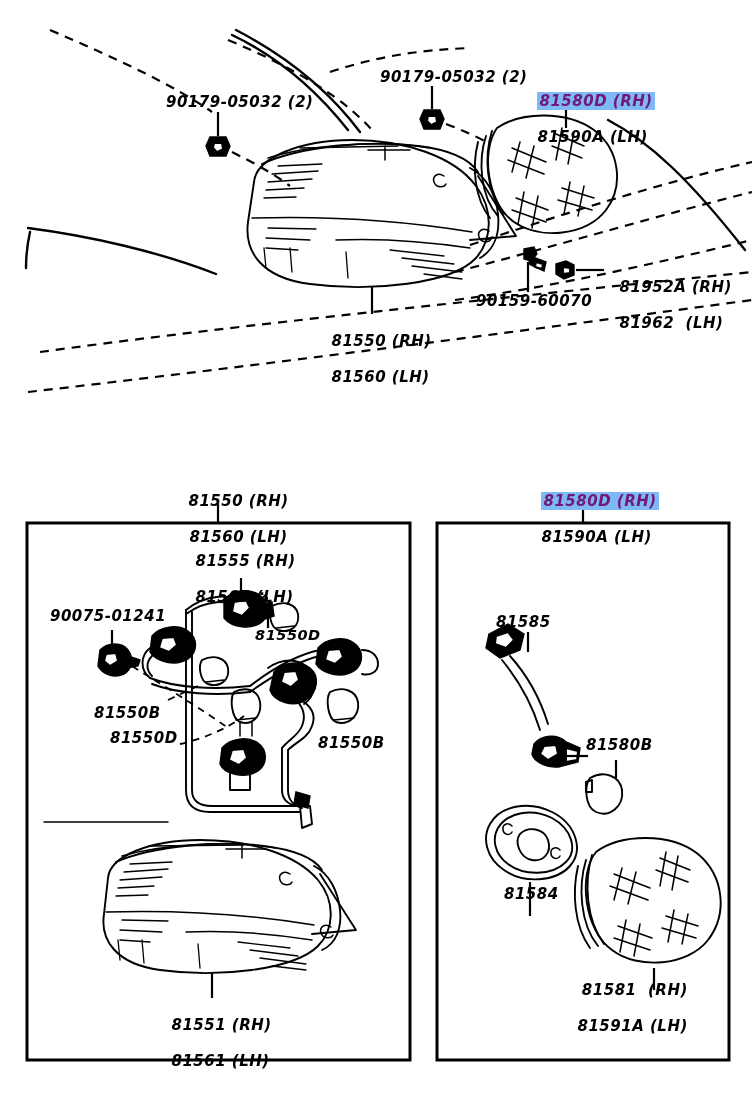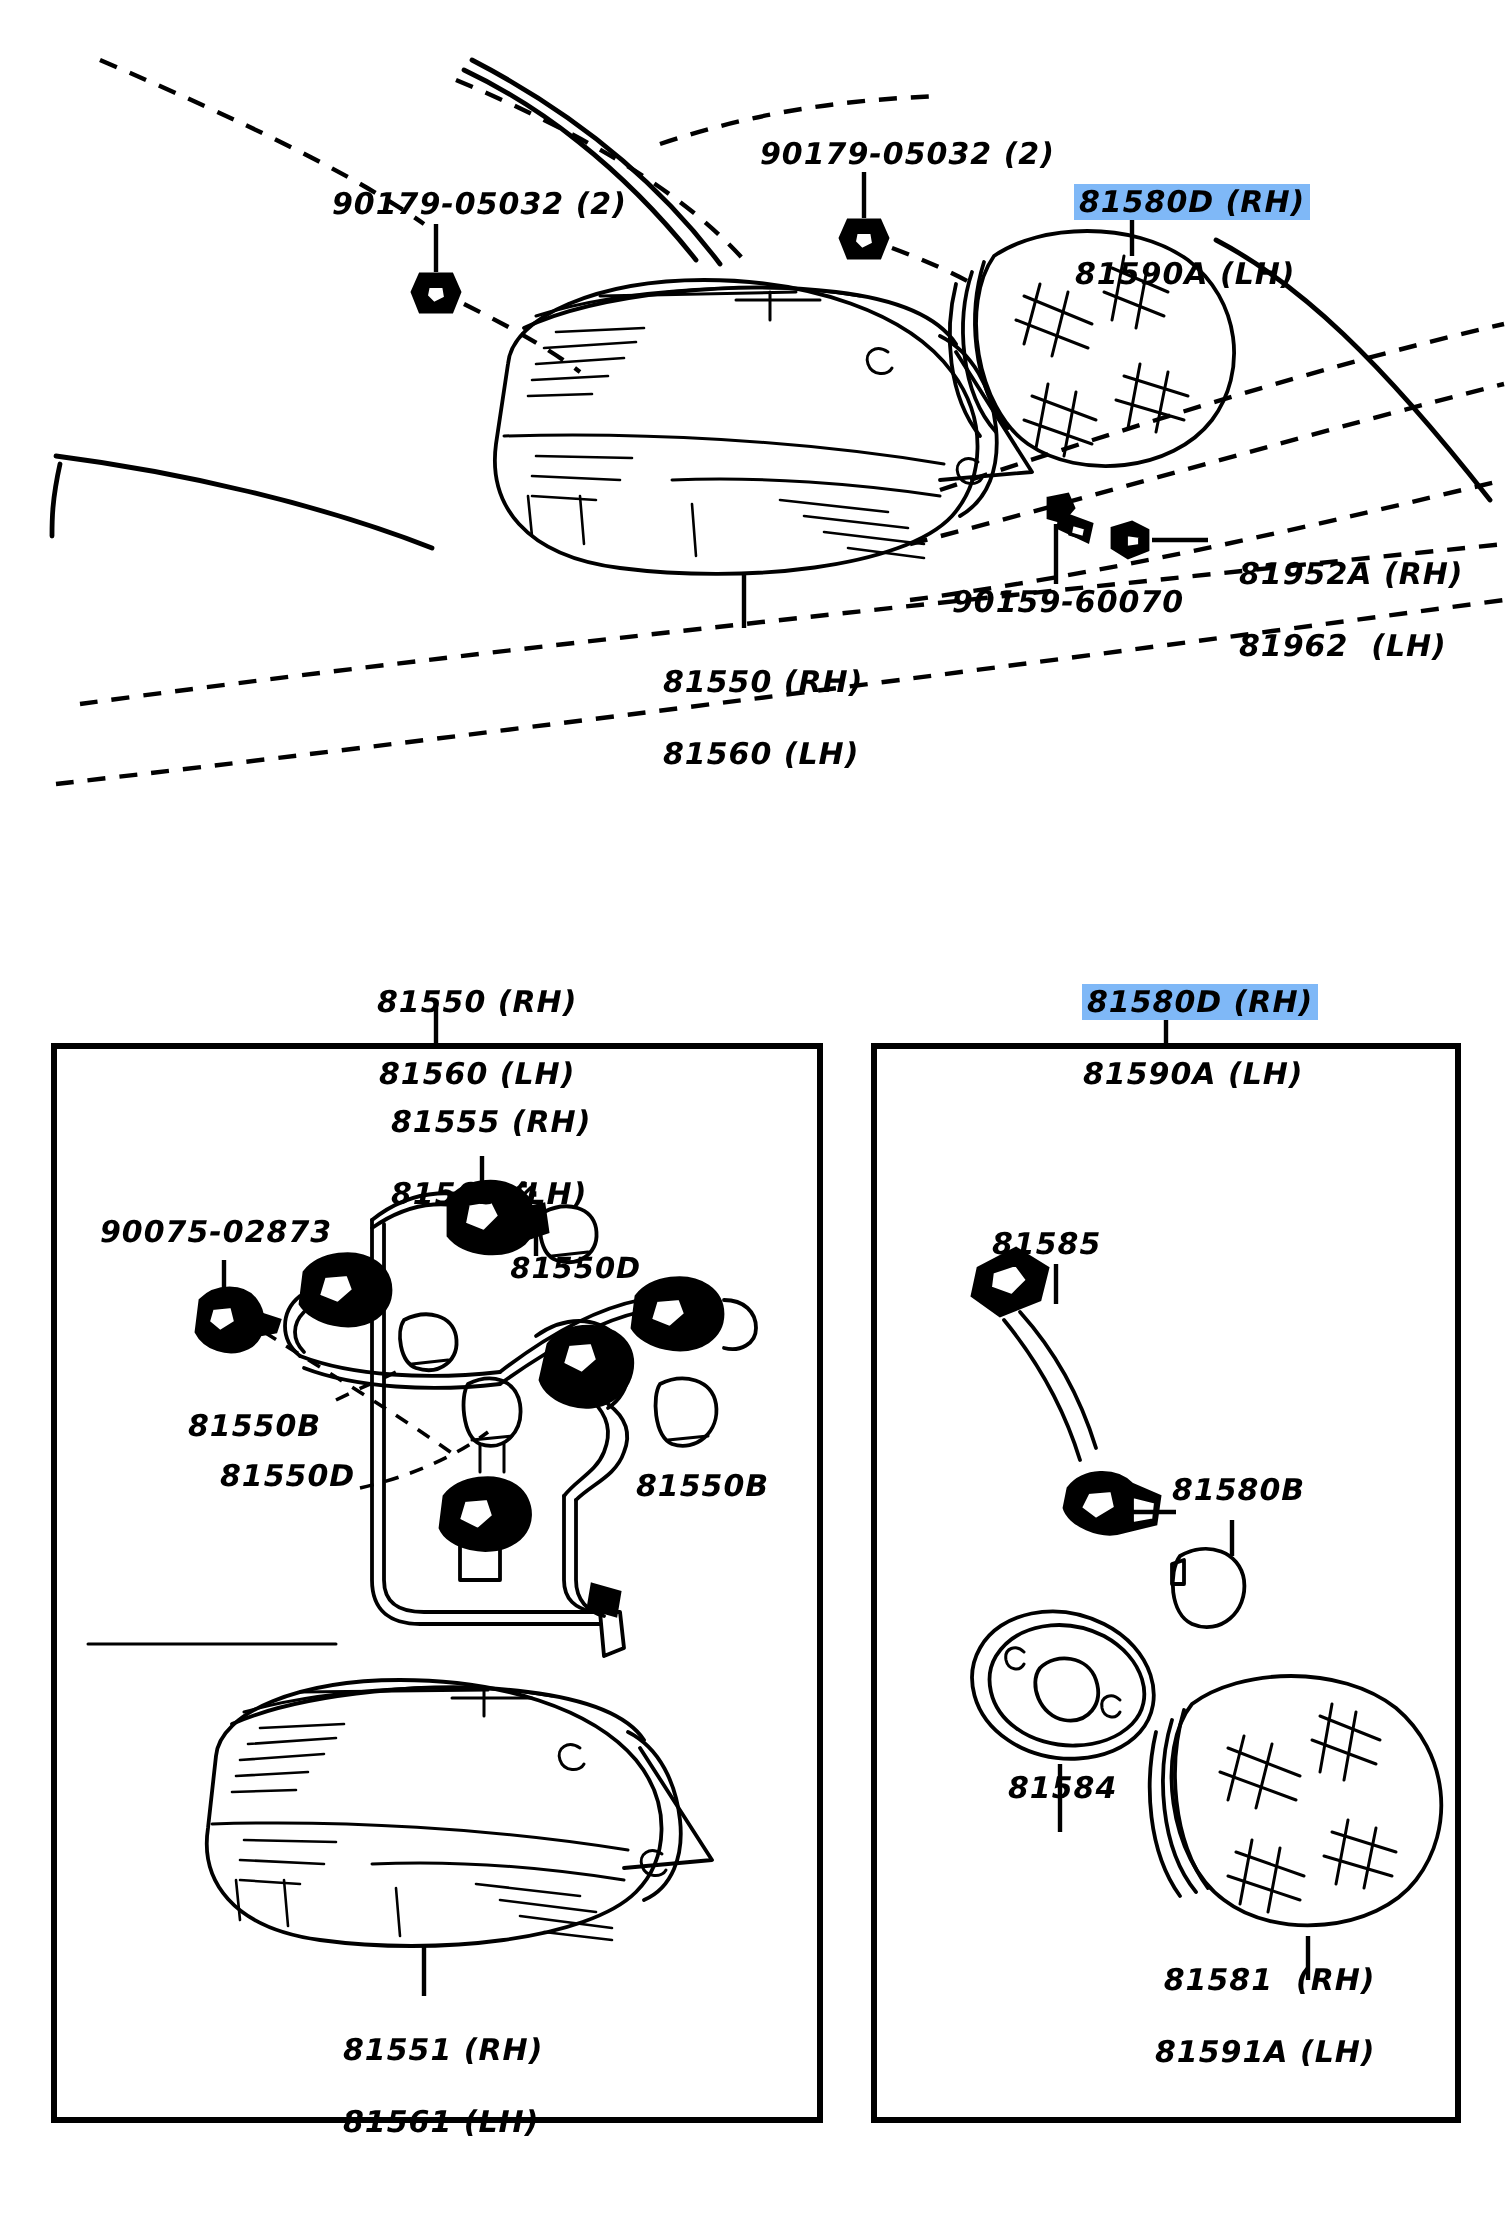--- a/index.html
+++ b/index.html
@@ -4,21 +4,21 @@
 <style>
   html,body{margin:0;padding:0;background:#ffffff;}
   body{width:756px;height:1108px;position:relative;overflow:hidden;
        font-family:"DejaVu Sans",sans-serif;color:#000;}
   .root{position:absolute;inset:0;}
   svg.layer{position:absolute;left:0;top:0;width:756px;height:1108px;overflow:visible;}
 
   .lbl{position:absolute;white-space:pre;font-weight:bold;font-size:15px;
        letter-spacing:0.5px;line-height:18px;font-family:"DejaVu Sans",sans-serif;font-style:italic;}
   .lbl.sm{font-size:14.5px;}
-  .hl{background:#7FB8F7;color:#000000;padding:0 2px;display:inline-block;}
+  .hl{background:#7FB8F7;color:#701a75;padding:0 2px;display:inline-block;}
   .note{position:absolute;font-weight:bold;font-size:14px;line-height:17px;white-space:pre;}
   .footer{position:absolute;font-weight:bold;font-size:15px;letter-spacing:1px;margin-top:44px;}
   .boxline{fill:none;stroke:#000;stroke-width:3;}
   .part{fill:none;stroke:#000;stroke-width:1.9;stroke-linecap:round;stroke-linejoin:round;}
   .thin{fill:none;stroke:#000;stroke-width:1.5;stroke-linecap:round;}
   .hair{fill:none;stroke:#000;stroke-width:1.3;stroke-linecap:round;}
   .body-l{fill:none;stroke:#000;stroke-width:2.4;stroke-linecap:round;}
   .dash{fill:none;stroke:#000;stroke-width:2.2;stroke-dasharray:9 7;stroke-linecap:butt;}
   .dashfine{fill:none;stroke:#000;stroke-width:1.8;stroke-dasharray:7 6;}
   .lead{fill:none;stroke:#000;stroke-width:2.2;}
@@ -350,21 +350,21 @@
 <svg class="layer" style="pointer-events:none" viewBox="0 0 756 1108">
       <path class="lead" d="M241 578 L 241 602"></path>
       <path class="lead" d="M268 604 L 268 628"></path>
     </svg>
 
 <div class="lbl sm" style="left:244px;top:572px;">
   <span>※</span><br>
   <span>81550D</span>
 </div>
 
-<div class="lbl" style="left:50px;top:607px;"><span>90075-02873</span></div>
+<div class="lbl" style="left:50px;top:607px;"><span>90075-01241</span></div>
 
 <div class="lbl" style="left:94px;top:704px;"><span>81550B</span></div>
 
 <div class="lbl" style="left:110px;top:729px;"><span>81550D</span></div>
 
 <div class="lbl" style="left:318px;top:734px;"><span>81550B</span></div>
 
 
 <div class="lbl" style="left:160px;top:998px;">
   <span>81551 (RH)</span><br>

